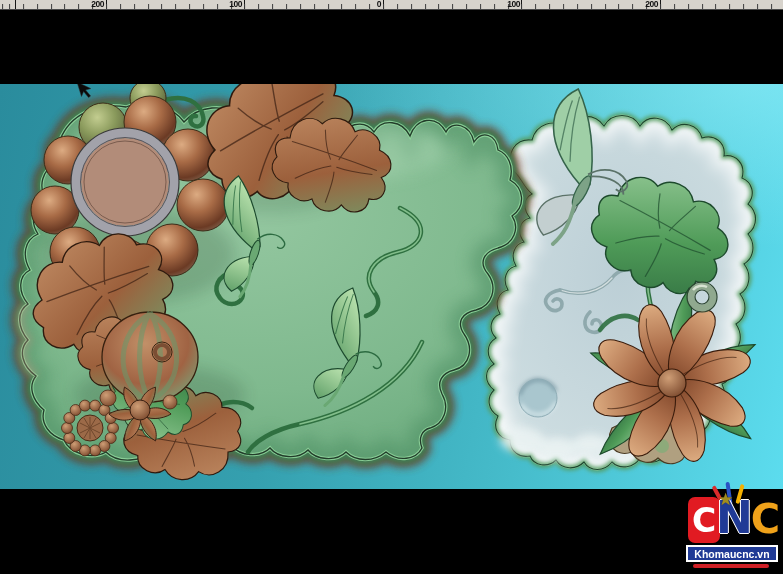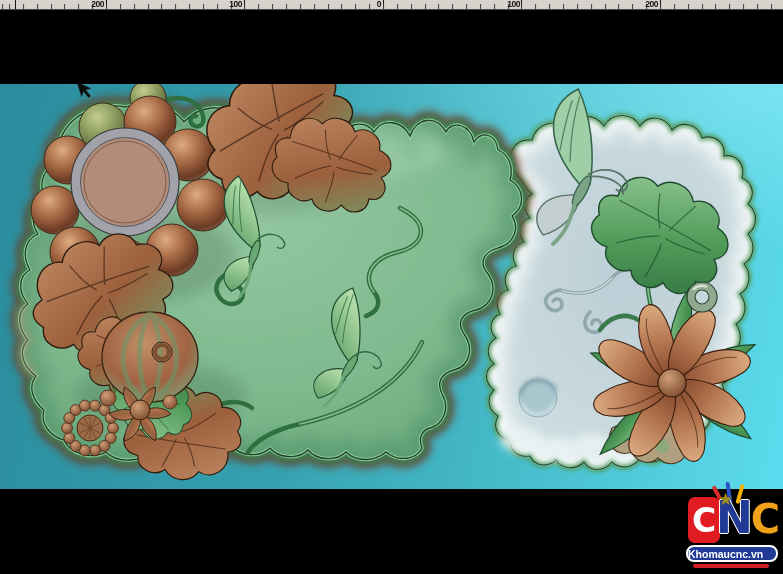--- a/index.html
+++ b/index.html
@@ -44,22 +44,22 @@
   .letters{position:absolute;left:2px;top:13px;display:flex;align-items:flex-start;z-index:2;}
   .lC{display:flex;align-items:center;justify-content:center;width:32px;height:46px;
       background:#e11b22;border-radius:7px;color:#fff;
       font-family:"DejaVu Sans",sans-serif;font-weight:900;font-size:33px;line-height:1;}
   .lN{color:#203a96;font-family:"DejaVu Sans",sans-serif;font-weight:900;font-size:44px;
       line-height:.94;margin-left:-4px;
       text-shadow:-1px 0 #fff,1px 0 #fff,0 -1px #fff,0 1px #fff;}
   .lC2{color:#f0a21a;font-family:"DejaVu Sans",sans-serif;font-weight:900;font-size:40px;
       line-height:1;margin-left:-2px;margin-top:2px;}
   .ribbon{position:absolute;left:0;top:61px;width:92px;height:17px;background:#203a96;
-      border:2px solid #fff;border-radius:8px;box-sizing:border-box;display:flex;
-      align-items:center;color:#fff;font-weight:bold;font-size:10.5px;}
+      border:2px solid #fff;border-radius:0;box-sizing:border-box;display:flex;
+      align-items:center;justify-content:center;color:#fff;font-weight:bold;font-size:10.5px;}
   .underbar{position:absolute;left:7px;top:80px;width:76px;height:4px;background:#cf1f26;border-radius:2px;}
 </style>
 </head>
 <body>
 
 <div id="screen">
 
   <div class="ruler">
     <span style="left:106px">200</span>
     <span style="left:244px">100</span>

